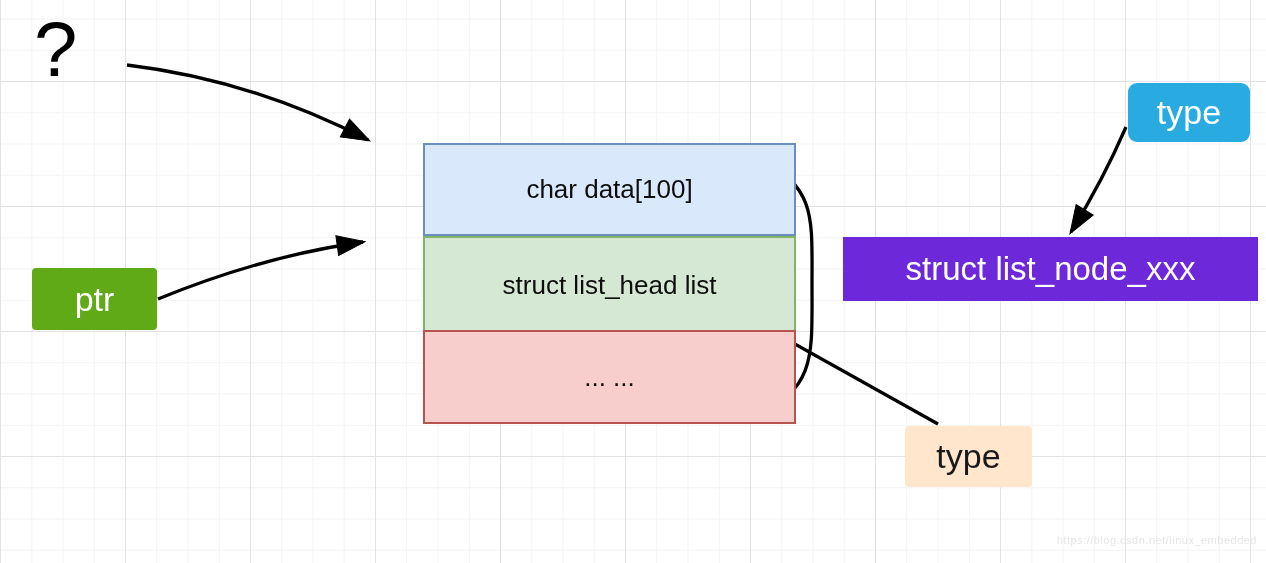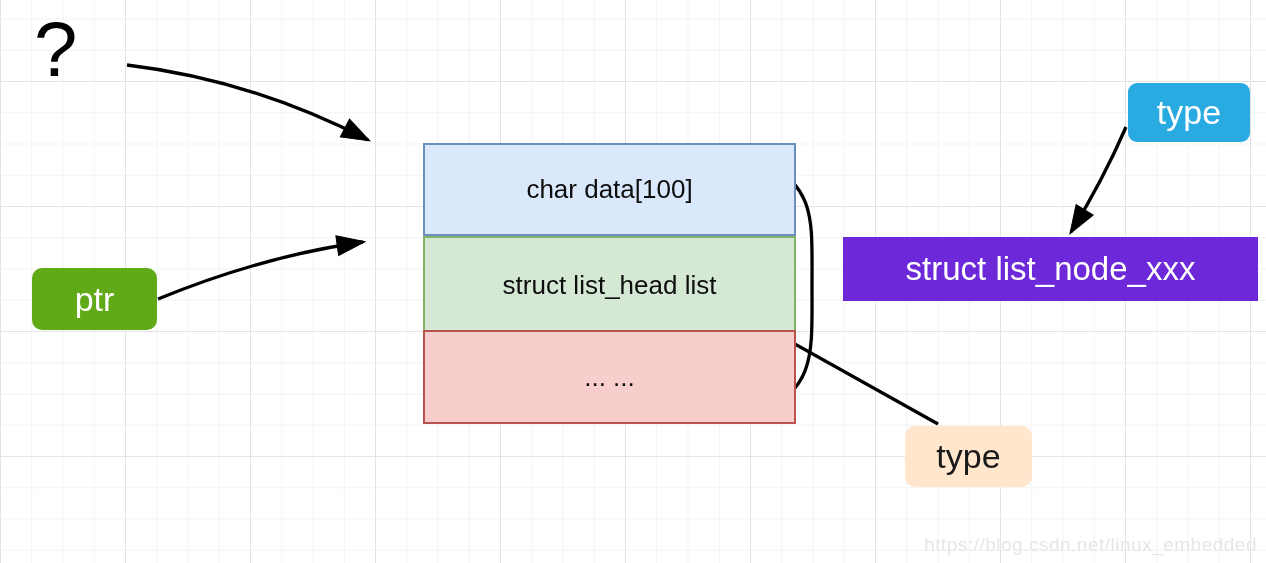--- a/index.html
+++ b/index.html
@@ -23,32 +23,32 @@
   .field{
     left:375px;width:373px;box-sizing:border-box;border:2px solid #000;
     display:flex;align-items:center;justify-content:center;
     font-size:26px;color:#0d0d0d;text-align:center;margin-left:48px;
   }
   .f0{top:143px;height:93px;}
   .f1{top:236px;height:98px;}
   .f2{top:330px;height:94px;}
   .badge{
     display:flex;align-items:center;justify-content:center;
-    border-radius:10px;font-size:34px;
+    border-radius:4px;font-size:34px;
   }
   .badge-ptr{left:32px;top:268px;width:125px;height:62px;color:#ffffff;}
   .badge-type-top{left:1128px;top:83px;width:122px;height:59px;color:#ffffff;border-radius:9px;}
   .badge-type-bottom{left:905px;top:426px;width:127px;height:61px;color:#1a1a1a;}
   .banner{
     left:843px;top:237px;width:415px;height:64px;
     display:flex;align-items:center;justify-content:center;
     color:#ffffff;font-size:33px;
   }
   .watermark{
-    right:9px;top:534px;font-size:19px;color:#e6e6e6;letter-spacing:0.5px;
+    right:9px;top:534px;font-size:11px;color:#e6e6e6;letter-spacing:0.5px;
   }
   svg.connectors{left:0;top:0;pointer-events:none;}
 </style>
 </head>
 <body>
 
 <svg class="connectors abs" width="1266" height="563" viewBox="0 0 1266 563">
   <defs>
     <marker id="ah" markerUnits="userSpaceOnUse" markerWidth="30" markerHeight="22" refX="27" refY="11" orient="auto">
       <path d="M1,1 L29,11 L1,21 Z" fill="#000" stroke="#000" stroke-width="1"></path>

